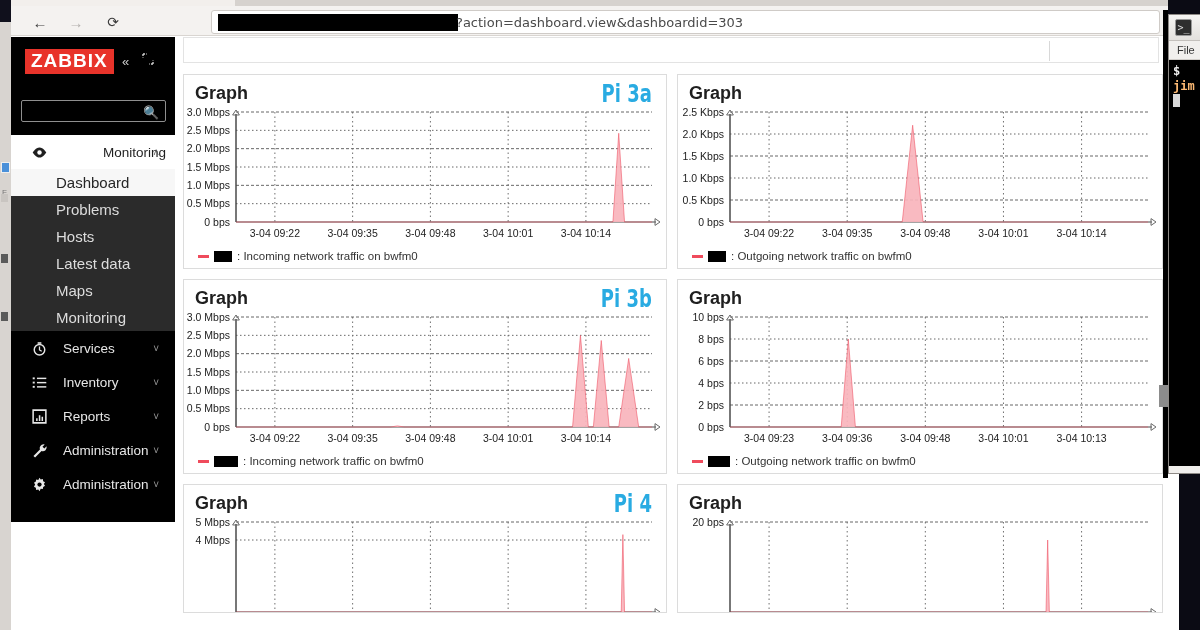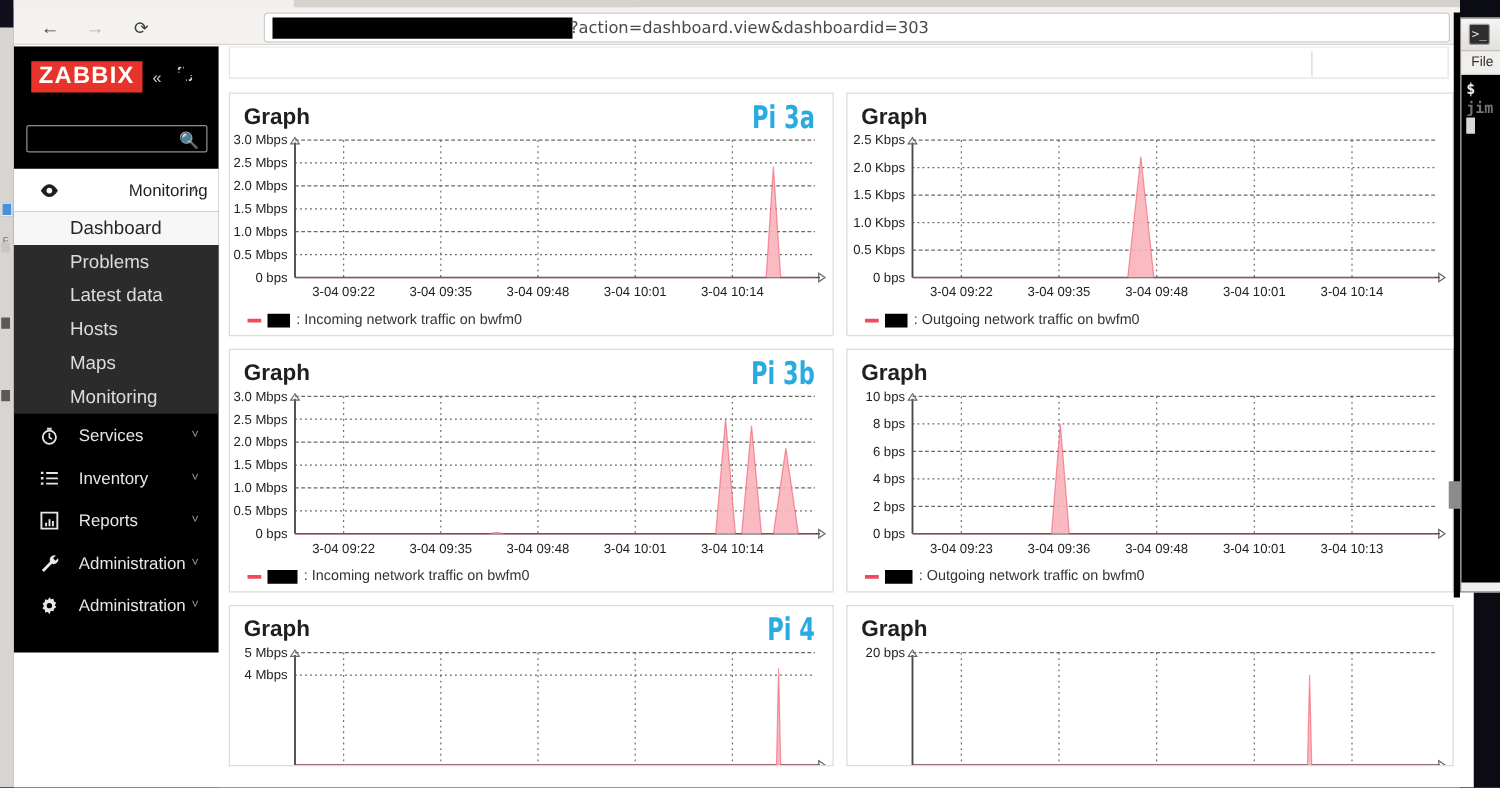--- a/index.html
+++ b/index.html
@@ -95,21 +95,21 @@
   .term { position: absolute; left: 1168px; top: 14px; width: 40px; height: 460px;
           background: #f1efed; border: 1px solid #8e8a86; overflow: hidden; }
   .term-tb { height: 26px; background: linear-gradient(#f6f5f3,#e3e0dd); border-bottom: 1px solid #c4c0bc; position: relative; }
   .term-ico { position: absolute; left: 6px; top: 4px; width: 17px; height: 17px; background: #2e2e2e;
               border: 1px solid #9a9a9a; border-radius: 2px; color: #dcdcdc; font-size: 10px;
               display: flex; align-items: center; justify-content: center; font-family: "DejaVu Sans Mono", monospace; }
   .term-menu { height: 19px; background: #f1efed; font-size: 11px; color: #333; padding: 3px 0 0 8px; border-bottom: 1px solid #d0ccc8; }
   .term-body { background: #000; height: 406px; padding: 4px 0 0 4px; font-family: "DejaVu Sans Mono", monospace;
                font-size: 12px; line-height: 15px; }
   .t-white { color: #f0f0f0; font-weight: bold; }
-  .t-green { color: #737373; font-weight: bold; }
+  .t-green { color: #fdba74; font-weight: bold; }
   .t-caret { display: inline-block; width: 7px; height: 13px; background: #d9d9d9; vertical-align: -2px; }
 
   
   .r-track { position: absolute; left: 1157px; top: 37px; width: 11px; height: 593px; background: #ffffff; }
   .r-thumb { position: absolute; left: 1159px; top: 385px; width: 16px; height: 22px; background: #8c8c8c; cursor: pointer; }
   .term-shadow { position: absolute; left: 1163px; top: 10px; width: 5px; height: 468px; background: #000; }
 </style>
 </head>
 <body>
 
@@ -165,22 +165,22 @@
                   <path d="M10 4C5.5 4 2 10 2 10s3.5 6 8 6 8-6 8-6-3.5-6-8-6z" fill="currentColor"></path>
                   <circle cx="10" cy="10" r="2.6" fill="#fff"></circle>
                 </svg>
               </span>
               <span>Monitoring</span>
               <span class="nav-caret">˄</span>
             </div>
             <div class="sub">
               <div class="sub-item sel">Dashboard</div>
               <div class="sub-item">Problems</div>
+              <div class="sub-item">Hosts</div>
               <div class="sub-item">Latest data</div>
-              <div class="sub-item">Hosts</div>
               <div class="sub-item">Maps</div>
               <div class="sub-item">Monitoring</div>
             </div>
             <div class="nav-item">
               <span class="nav-ico">
                 <svg width="17" height="17" viewBox="0 0 20 20">
                   <circle cx="10" cy="11.5" r="6.2" fill="none" stroke="currentColor" stroke-width="1.7"></circle>
                   <path d="M10 7.5v4.2l2.6 1.6" fill="none" stroke="currentColor" stroke-width="1.5"></path>
                   <path d="M7.8 2.6h4.4v1.9H7.8z" fill="currentColor"></path>
                 </svg>

